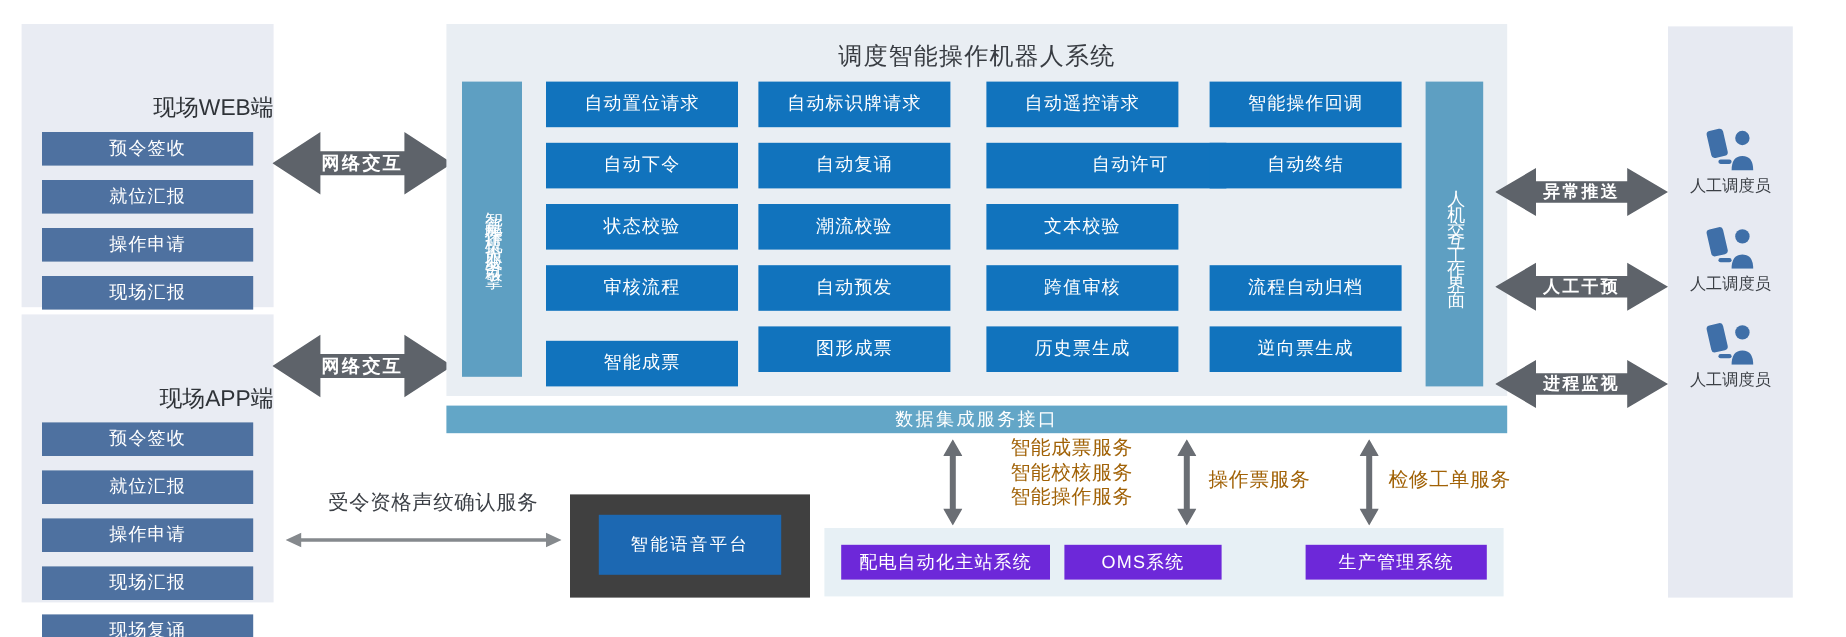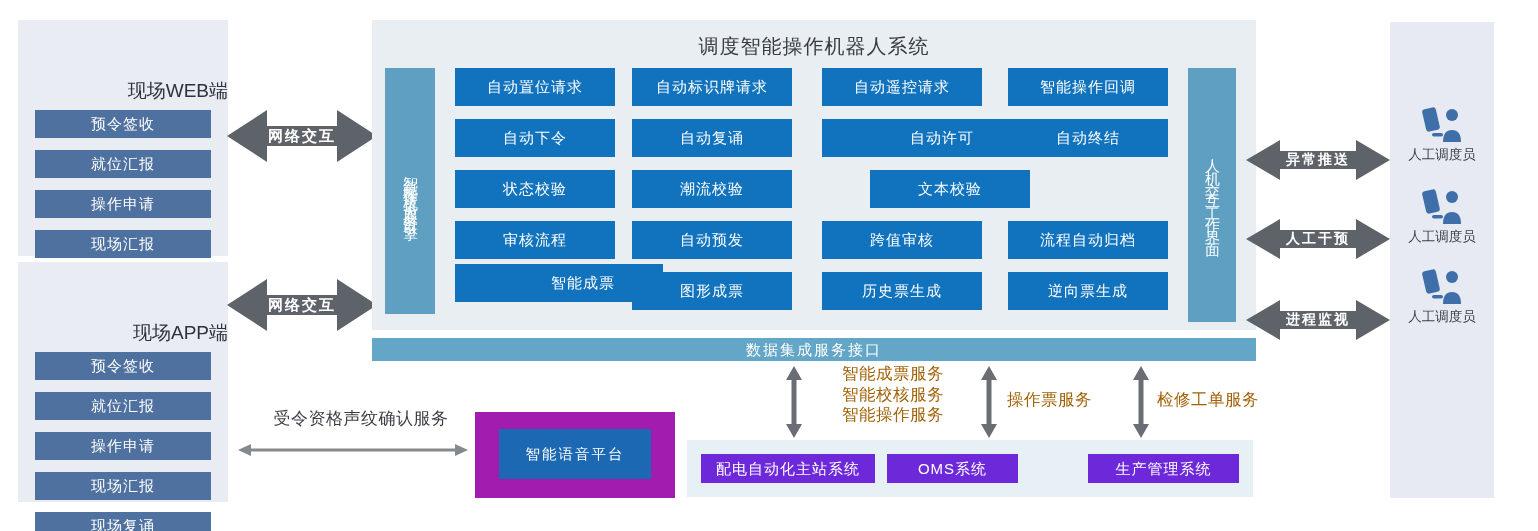--- a/index.html
+++ b/index.html
@@ -40,21 +40,21 @@
   .varrow { position:absolute; width:16px; height:72px; }
   .svc-label { position:absolute; color:#a16207; font-size:16.5px; letter-spacing:0.5px; }
   .svc-label .line { line-height:20.5px; }
 
   
   .systems-panel { position:absolute; left:687px; top:440px; width:566px; height:57px; background:#e7f0f5; }
   .sys-box { position:absolute; top:14px; height:29px; line-height:29px; text-align:center;
              background:#6d28d9; color:#ffffff; font-size:15px; letter-spacing:1px; }
 
   
-  .voice-panel { position:absolute; left:475px; top:412px; width:200px; height:86px; background:#a21caf; }
+  .voice-panel { position:absolute; left:475px; top:412px; width:200px; height:86px; background:#404040; }
   .voice-box { position:absolute; left:24px; top:17px; width:152px; height:50px; line-height:50px;
                text-align:center; background:#1c68b2; color:#ffffff; font-size:14.5px; letter-spacing:2px; }
   .voiceprint-label { position:absolute; left:251px; top:407px; width:220px; text-align:center;
                       font-size:17px; color:#3b3f45; letter-spacing:0.5px; }
   .thin-arrow { position:absolute; left:238px; top:443px; width:230px; height:14px; }
 
   
   .right-panel { position:absolute; left:1390px; top:22px; width:104px; height:476px; background:#e7eaf2; }
   .dispatcher { position:absolute; left:0; width:100%; display:flex; flex-direction:column;
                 align-items:center; gap:4px; }
@@ -111,28 +111,28 @@
     <div class="gbtn" style="left:450px;top:48px;">自动遥控请求</div>
     <div class="gbtn" style="left:636px;top:48px;">智能操作回调</div>
 
     <div class="gbtn" style="left:83px;top:99px;">自动下令</div>
     <div class="gbtn" style="left:260px;top:99px;">自动复诵</div>
     <div class="gbtn" style="left:450px;top:99px;padding-left:40px;">自动许可</div>
     <div class="gbtn" style="left:636px;top:99px;">自动终结</div>
 
     <div class="gbtn" style="left:83px;top:150px;">状态校验</div>
     <div class="gbtn" style="left:260px;top:150px;">潮流校验</div>
-    <div class="gbtn" style="left:450px;top:150px;margin-left:48px;">文本校验</div>
+    <div class="gbtn" style="left:450px;top:150px;">文本校验</div>
 
     <div class="gbtn" style="left:83px;top:201px;">审核流程</div>
     <div class="gbtn" style="left:260px;top:201px;">自动预发</div>
     <div class="gbtn" style="left:450px;top:201px;">跨值审核</div>
     <div class="gbtn" style="left:636px;top:201px;">流程自动归档</div>
 
-    <div class="gbtn" style="left:83px;top:244px;padding-left:48px;">智能成票</div>
+    <div class="gbtn" style="left:83px;top:264px;">智能成票</div>
     <div class="gbtn" style="left:260px;top:252px;">图形成票</div>
     <div class="gbtn" style="left:450px;top:252px;">历史票生成</div>
     <div class="gbtn" style="left:636px;top:252px;">逆向票生成</div>
   </div>
 
   <div class="data-bar">数据集成服务接口</div>
 
   <div class="varrow" style="left:786px;top:366px;">
     <svg viewBox="0 0 16 72" width="16" height="72">
       <polygon points="8,0 16,14 10.5,14 10.5,58 16,58 8,72 0,58 5.5,58 5.5,14 0,14" fill="#6a6e74"></polygon>

